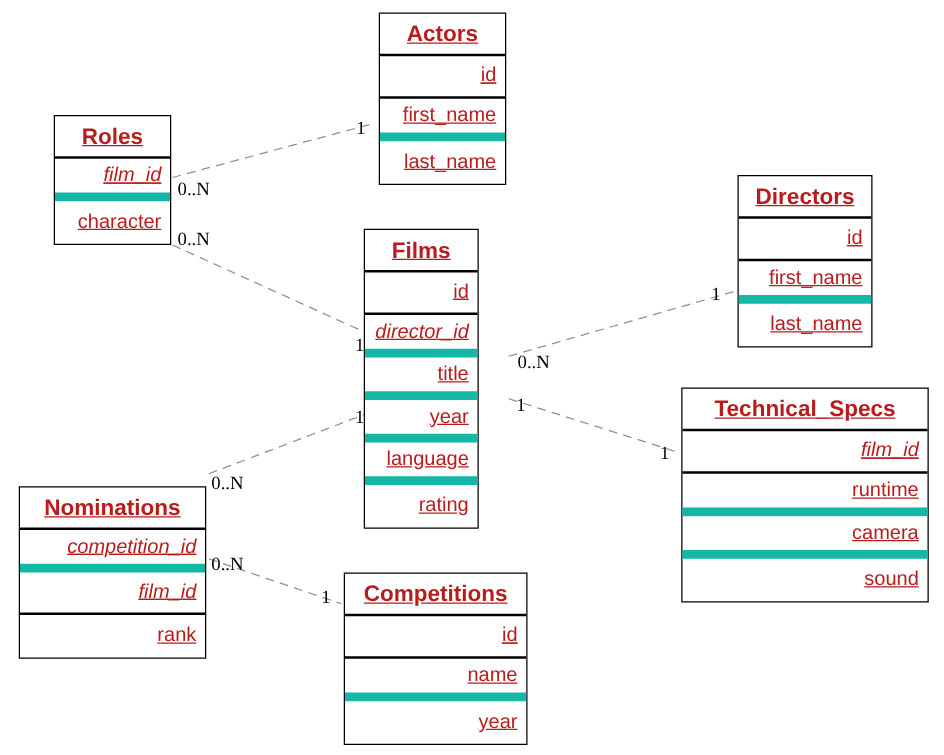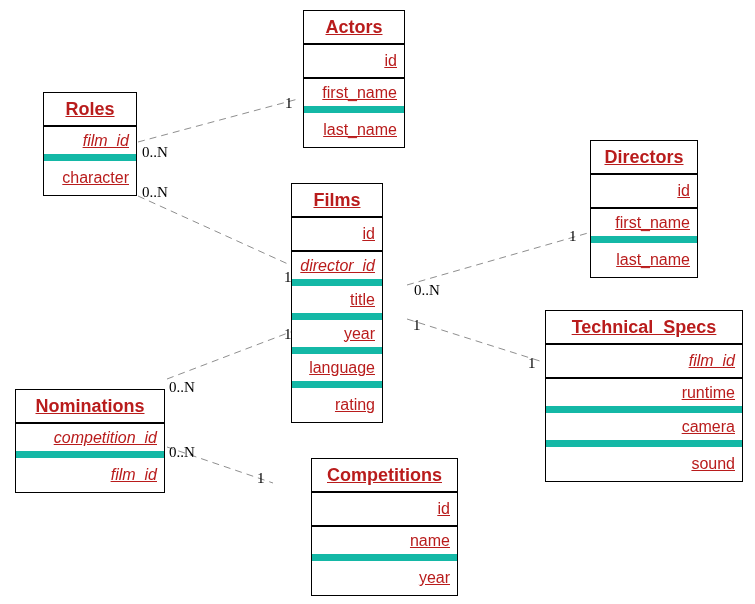--- a/index.html
+++ b/index.html
@@ -59,21 +59,21 @@
     white-space: nowrap;
   }
 
   
   #table-actors          { left: 303px; top: 10px;  width: 102px; }
   #table-roles           { left: 43px;  top: 92px;  width: 94px;  }
   #table-films           { left: 291px; top: 183px; width: 92px; }
   #table-directors       { left: 590px; top: 140px; width: 108px; }
   #table-nominations     { left: 15px;  top: 345px; width: 150px; margin-top: 44px; }
   #table-technical-specs { left: 545px; top: 310px; width: 198px; }
-  #table-competitions    { left: 275px; top: 458px; width: 147px; margin-left: 36px; }
+  #table-competitions    { left: 275px; top: 458px; width: 147px; }
 
   
   #card-roles-actors-near        { left: 142px; top: 144px; }
   #card-roles-actors-far         { left: 285px; top: 95px;  }
   #card-roles-films-near         { left: 142px; top: 184px; }
   #card-roles-films-far          { left: 284px; top: 269px; }
   #card-films-directors-near     { left: 414px; top: 282px; }
   #card-films-directors-far      { left: 569px; top: 228px; }
   #card-films-techspecs-near     { left: 413px; top: 317px; }
   #card-films-techspecs-far      { left: 528px; top: 355px; }
@@ -155,20 +155,23 @@
   </div>
 
   <div class="erd-table" id="table-nominations">
     <div class="erd-title">Nominations</div>
     <div class="erd-row pk fk">
       <span class="field-label">competition_id</span>
     </div>
     <div class="erd-row pk fk section-end">
       <span class="field-label">film_id</span>
     </div>
+    <div class="erd-row">
+      <span class="field-label">rank</span>
+    </div>
   </div>
 
   <div class="erd-table" id="table-technical-specs">
     <div class="erd-title">Technical_Specs</div>
     <div class="erd-row pk fk section-end">
       <span class="field-label">film_id</span>
     </div>
     <div class="erd-row">
       <span class="field-label">runtime</span>
     </div>

